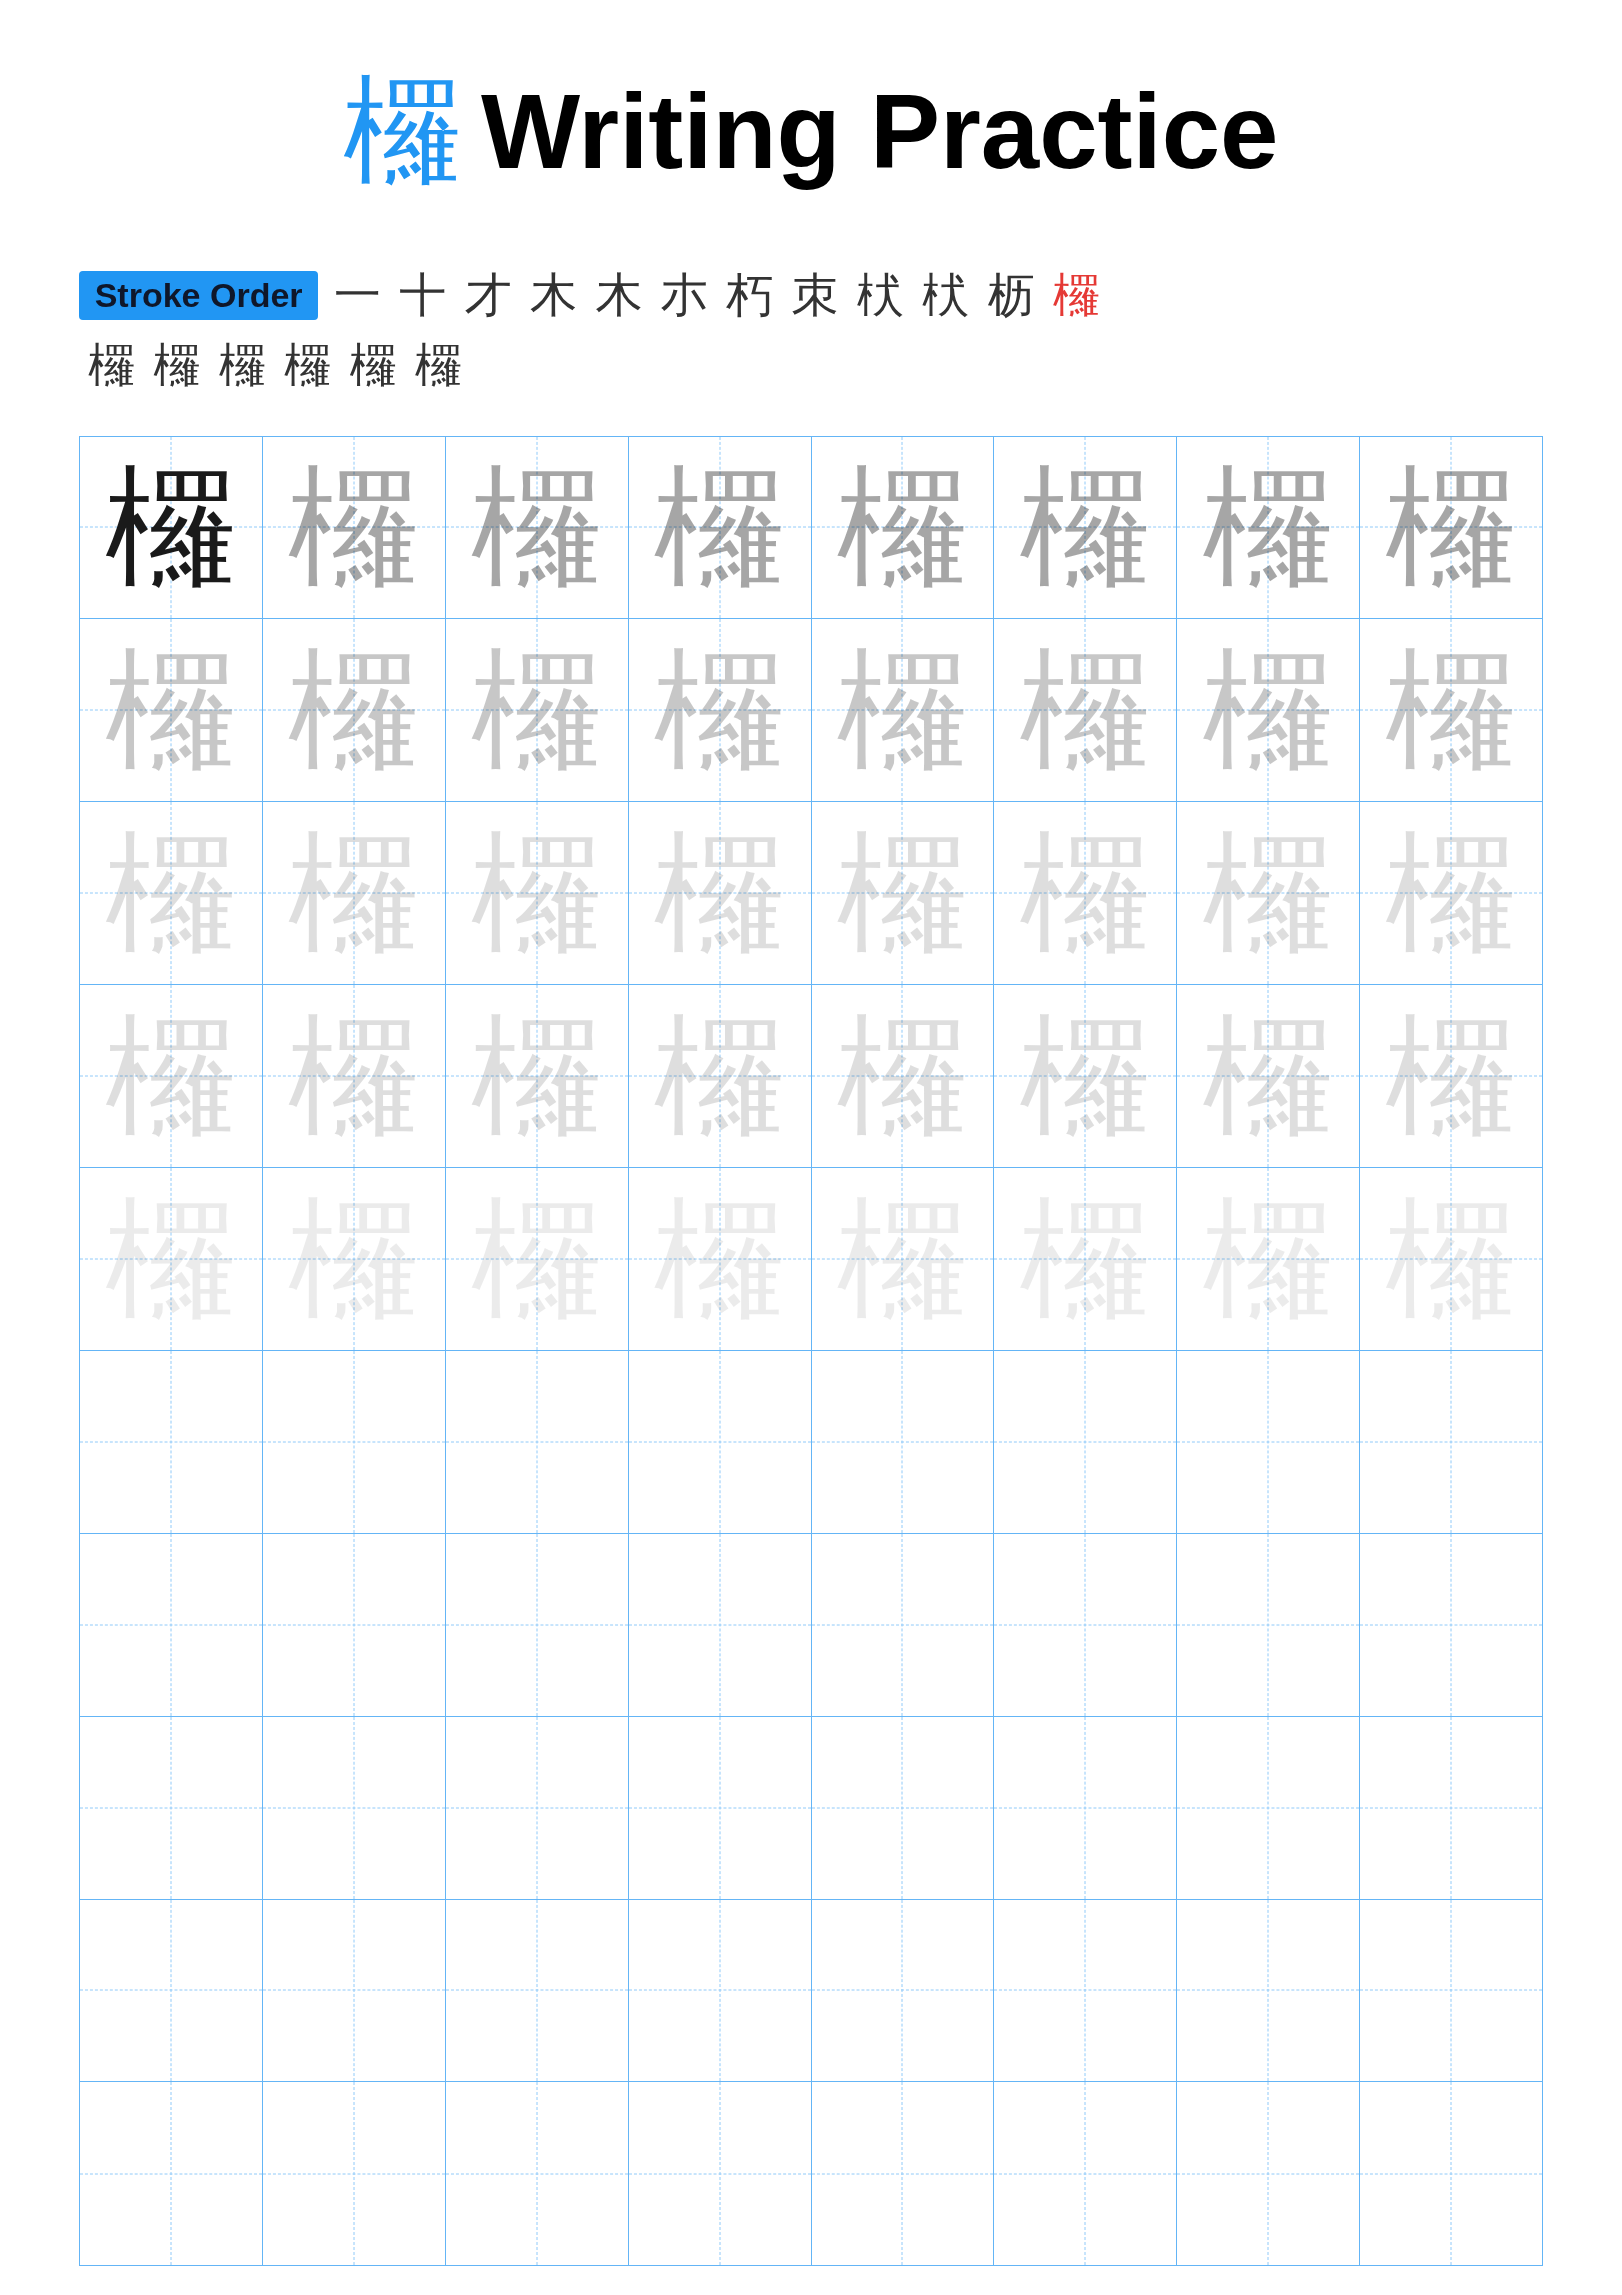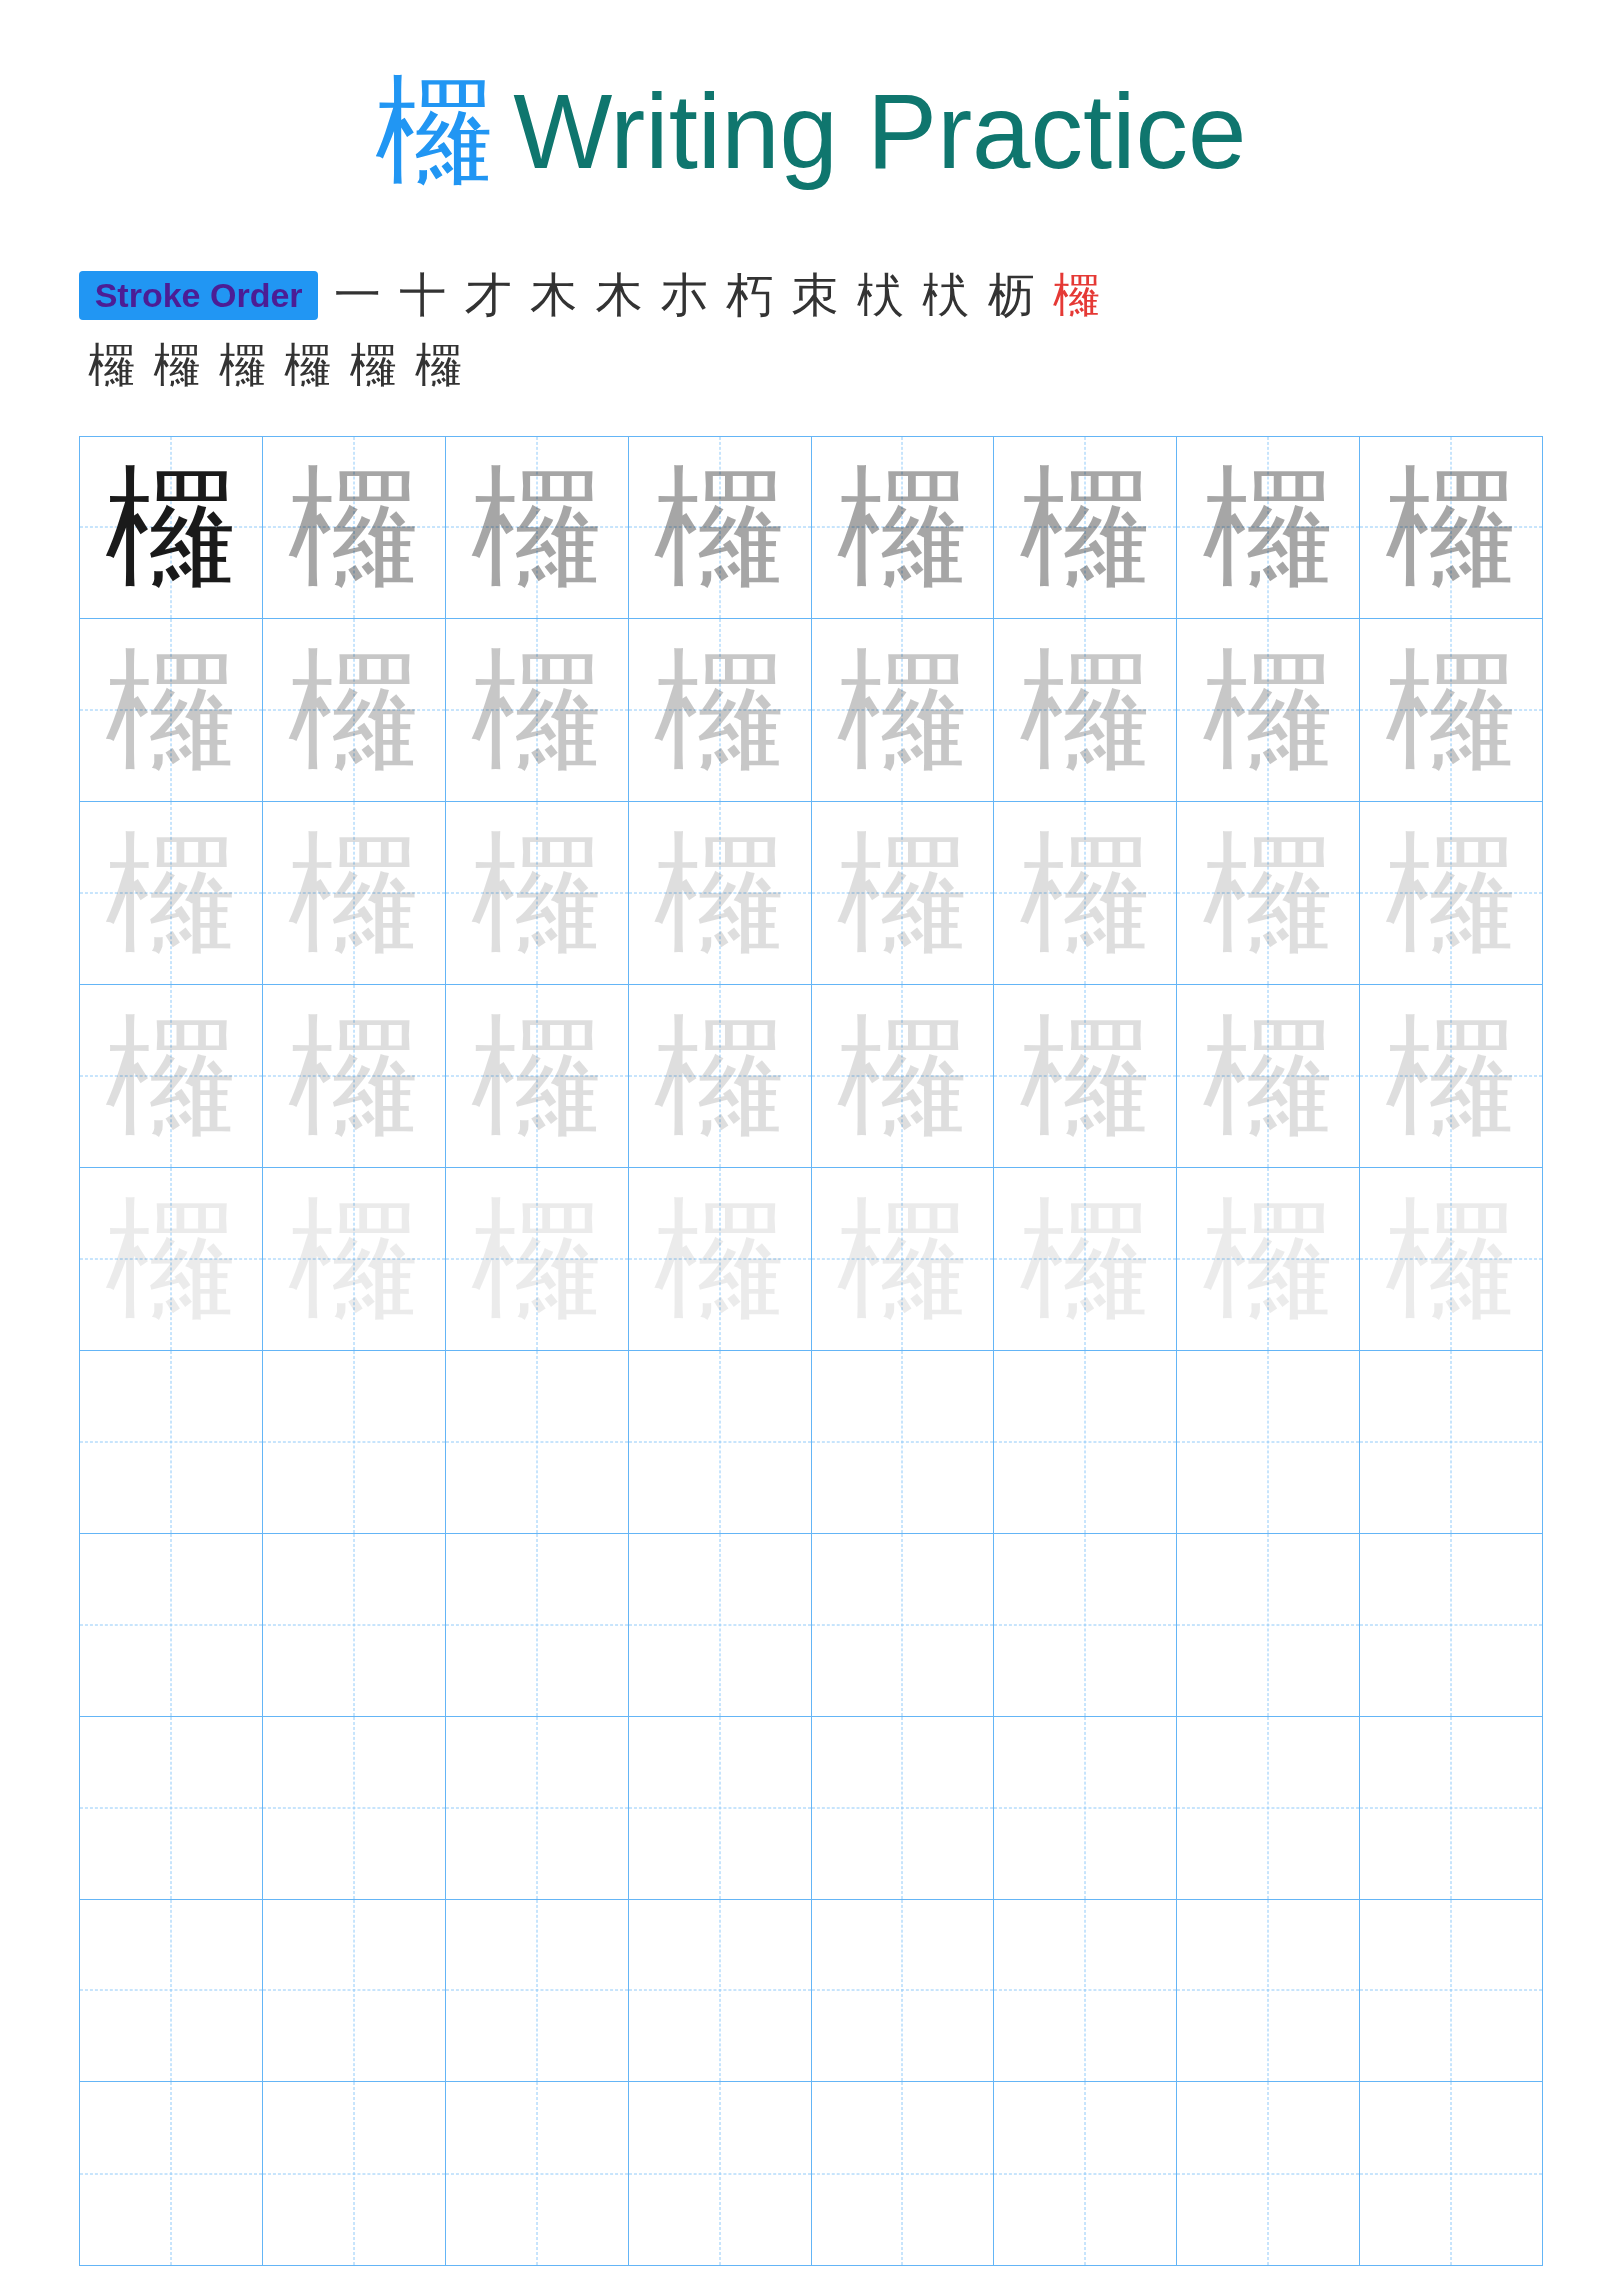--- a/index.html
+++ b/index.html
@@ -30,42 +30,42 @@
     }
 
     .title-char {
       font-size: 118px;
       color: #2196F3;
       font-family: serif;
     }
 
     .title-text {
       font-size: 105px;
-      color: #0f766e;
+      color: #000000;
       font-family: sans-serif;
-      font-weight: normal;
+      font-weight: bold;
     }
 
     
     .stroke-order-section {
       width: 100%;
       margin-bottom: 39px;
     }
 
     .stroke-order-row {
       display: flex;
       align-items: center;
       flex-wrap: wrap;
       gap: 6.5px;
       margin-bottom: 6.5px;
     }
 
     .stroke-order-badge {
       background: #2196F3;
-      color: #4c1d95;
+      color: #0f172a;
       font-size: 34px;
       font-family: sans-serif;
       font-weight: bold;
       padding: 5.2px 15.7px;
       border-radius: 3.9px;
       white-space: nowrap;
     }
 
     .stroke-chars {
       display: flex;

